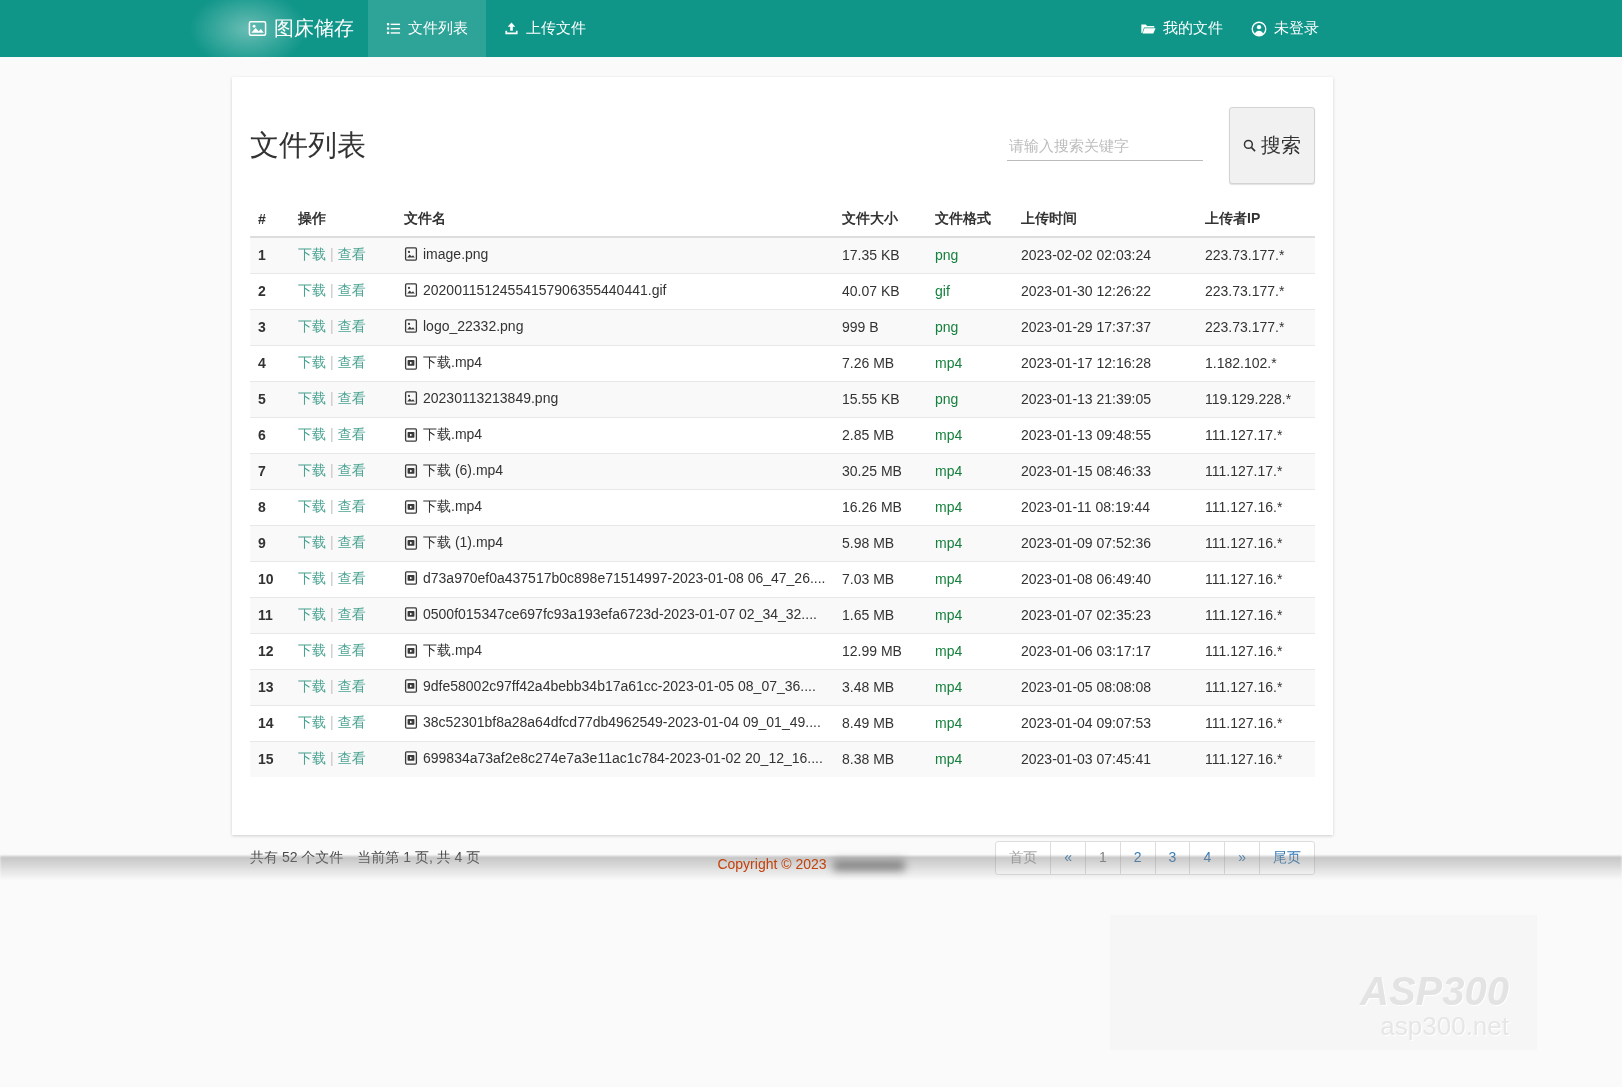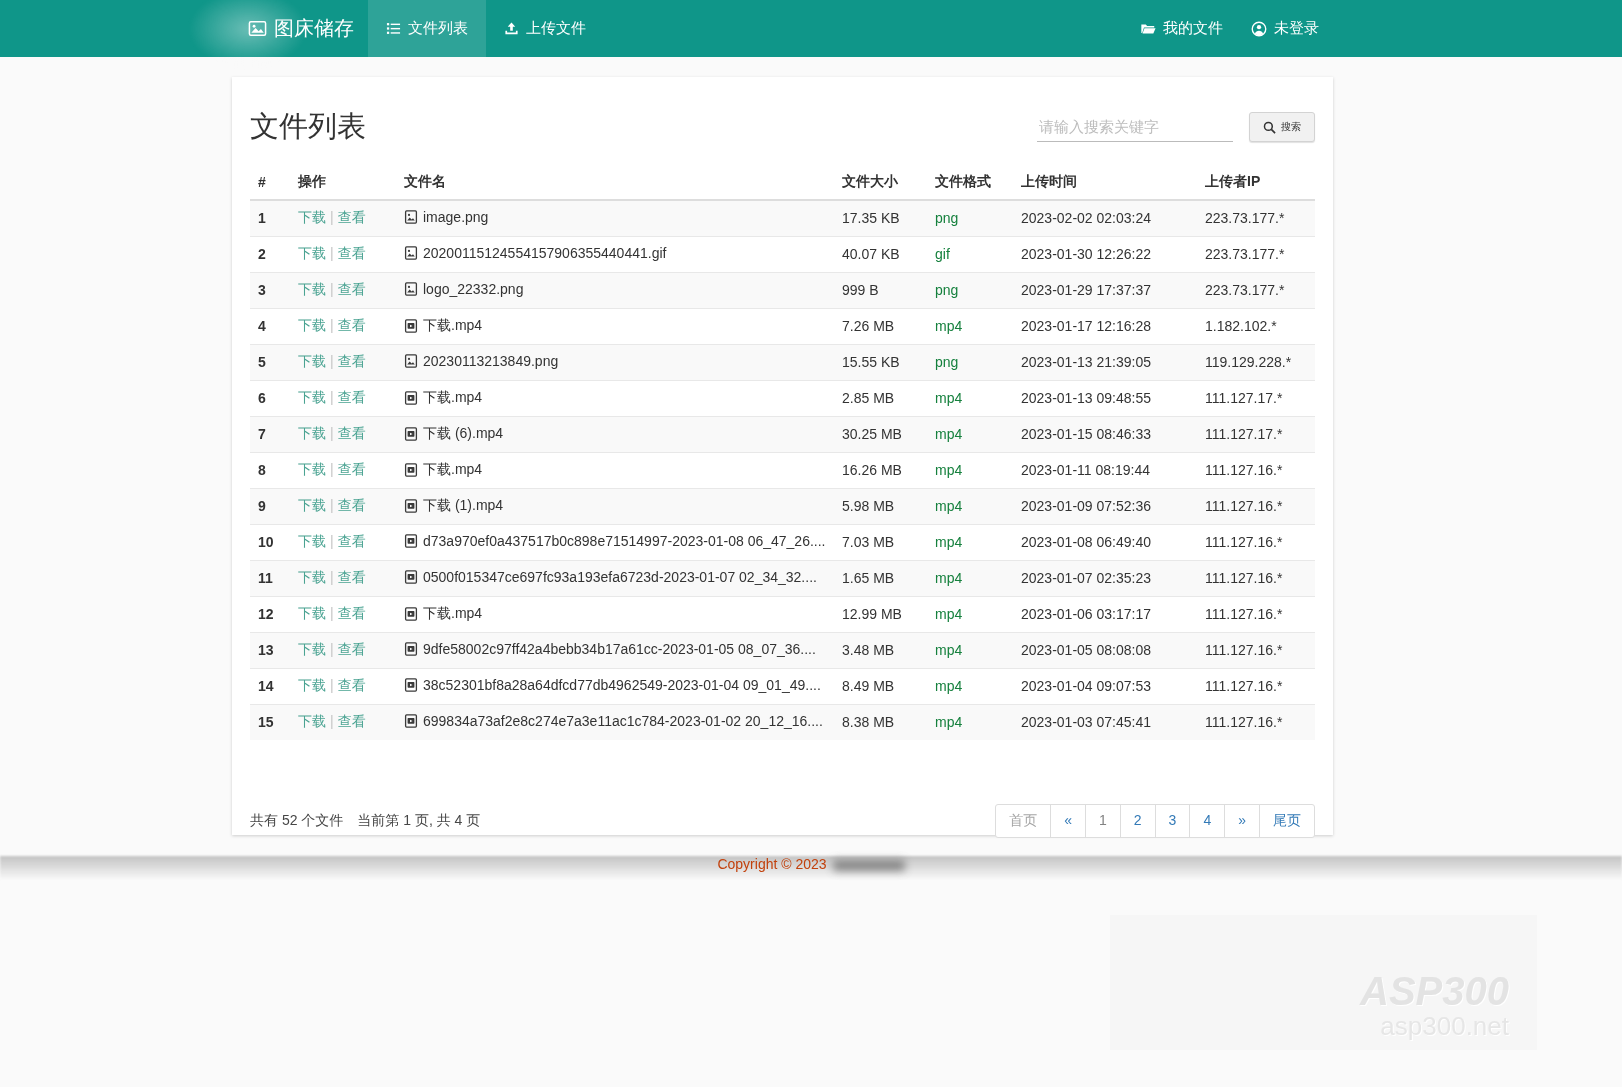--- a/index.html
+++ b/index.html
@@ -23,27 +23,27 @@
   .nav-item.active { background:rgba(255,255,255,.13); }
   .nav-right { margin-left:auto; display:flex; height:100%; }
   .nav-right .nav-item { padding:0 14px; }
   .nicon { display:inline-flex; }
 
   
   .card { width:1101px; margin:20px 0 0 232px; background:#fff;
     box-shadow:0 1px 3px rgba(0,0,0,.18); padding:30px 18px 0; height:758px; position:relative; }
   .card-head { display:flex; justify-content:space-between; align-items:center; margin-bottom:18px; }
   .page-title { font-size:29px; font-weight:400; color:#333; }
-  .search-area { display:flex; align-items:center; gap:16px; }
+  .search-area { display:flex; align-items:center; gap:26px; }
   .search-input { width:196px; border:none; border-bottom:1px solid #bbb; background:transparent;
     font-size:15px; padding:6px 2px; color:#333; outline:none;
     font-family:"Liberation Sans","DejaVu Sans",sans-serif; }
   .search-input::placeholder { color:#bdbdbd; }
-  .search-btn { display:inline-flex; align-items:center; gap:5px; font-size:10px; color:#333;
-    background:#f1f1f1; border:1px solid #d3d3d3; border-radius:3px; padding:7px 13px;
+  .search-btn { display:inline-flex; align-items:center; gap:5px; font-size:20px; color:#333;
+    background:#f1f1f1; border:1px solid #d3d3d3; border-radius:3px; padding:24px 13px;
     cursor:pointer; box-shadow:0 1px 1px rgba(0,0,0,.12);
     font-family:"Liberation Sans","DejaVu Sans",sans-serif; }
 
   
   table { width:100%; border-collapse:collapse; table-layout:fixed; font-size:14px; }
   th { text-align:left; padding:8px; border-bottom:2px solid #ddd; font-weight:bold; color:#333; }
   td { padding:8px; border-top:1px solid #e8e8e8; color:#333; white-space:nowrap;
     overflow:hidden; vertical-align:middle; height:36px; }
   tbody tr:nth-child(odd) { background:#f9f9f9; }
   .col1{width:40px} .col2{width:106px} .col3{width:438px} .col4{width:93px}

